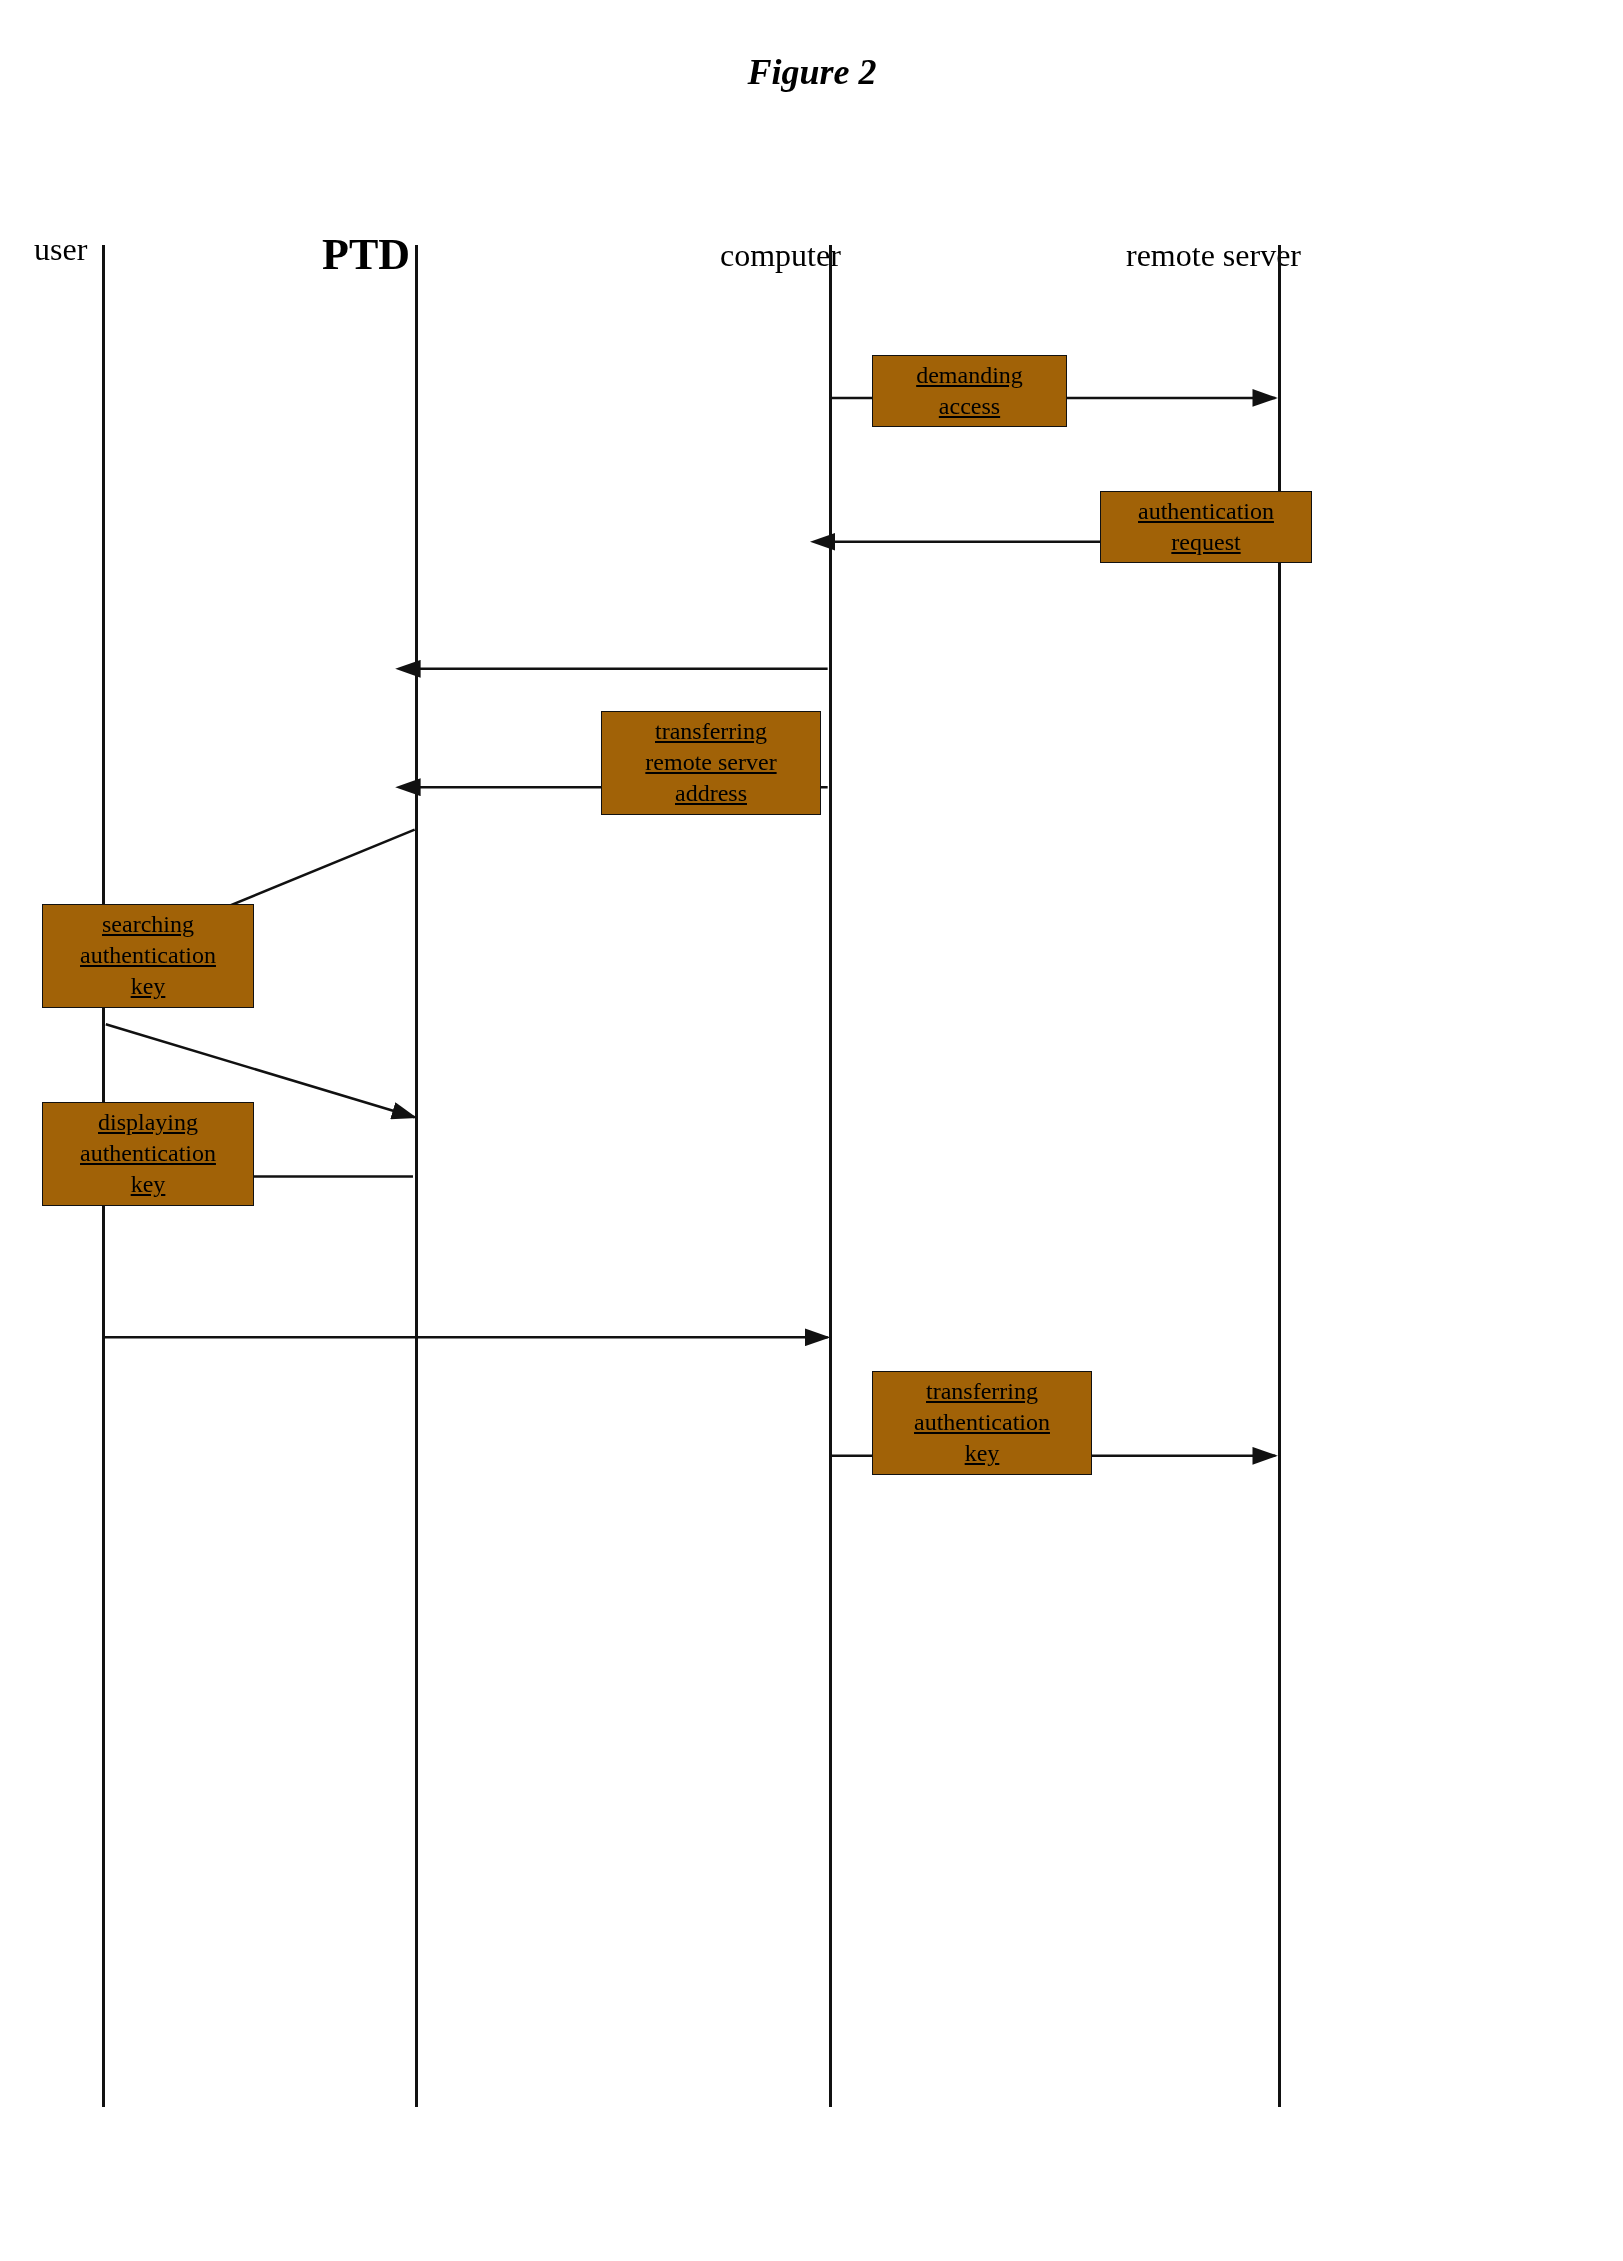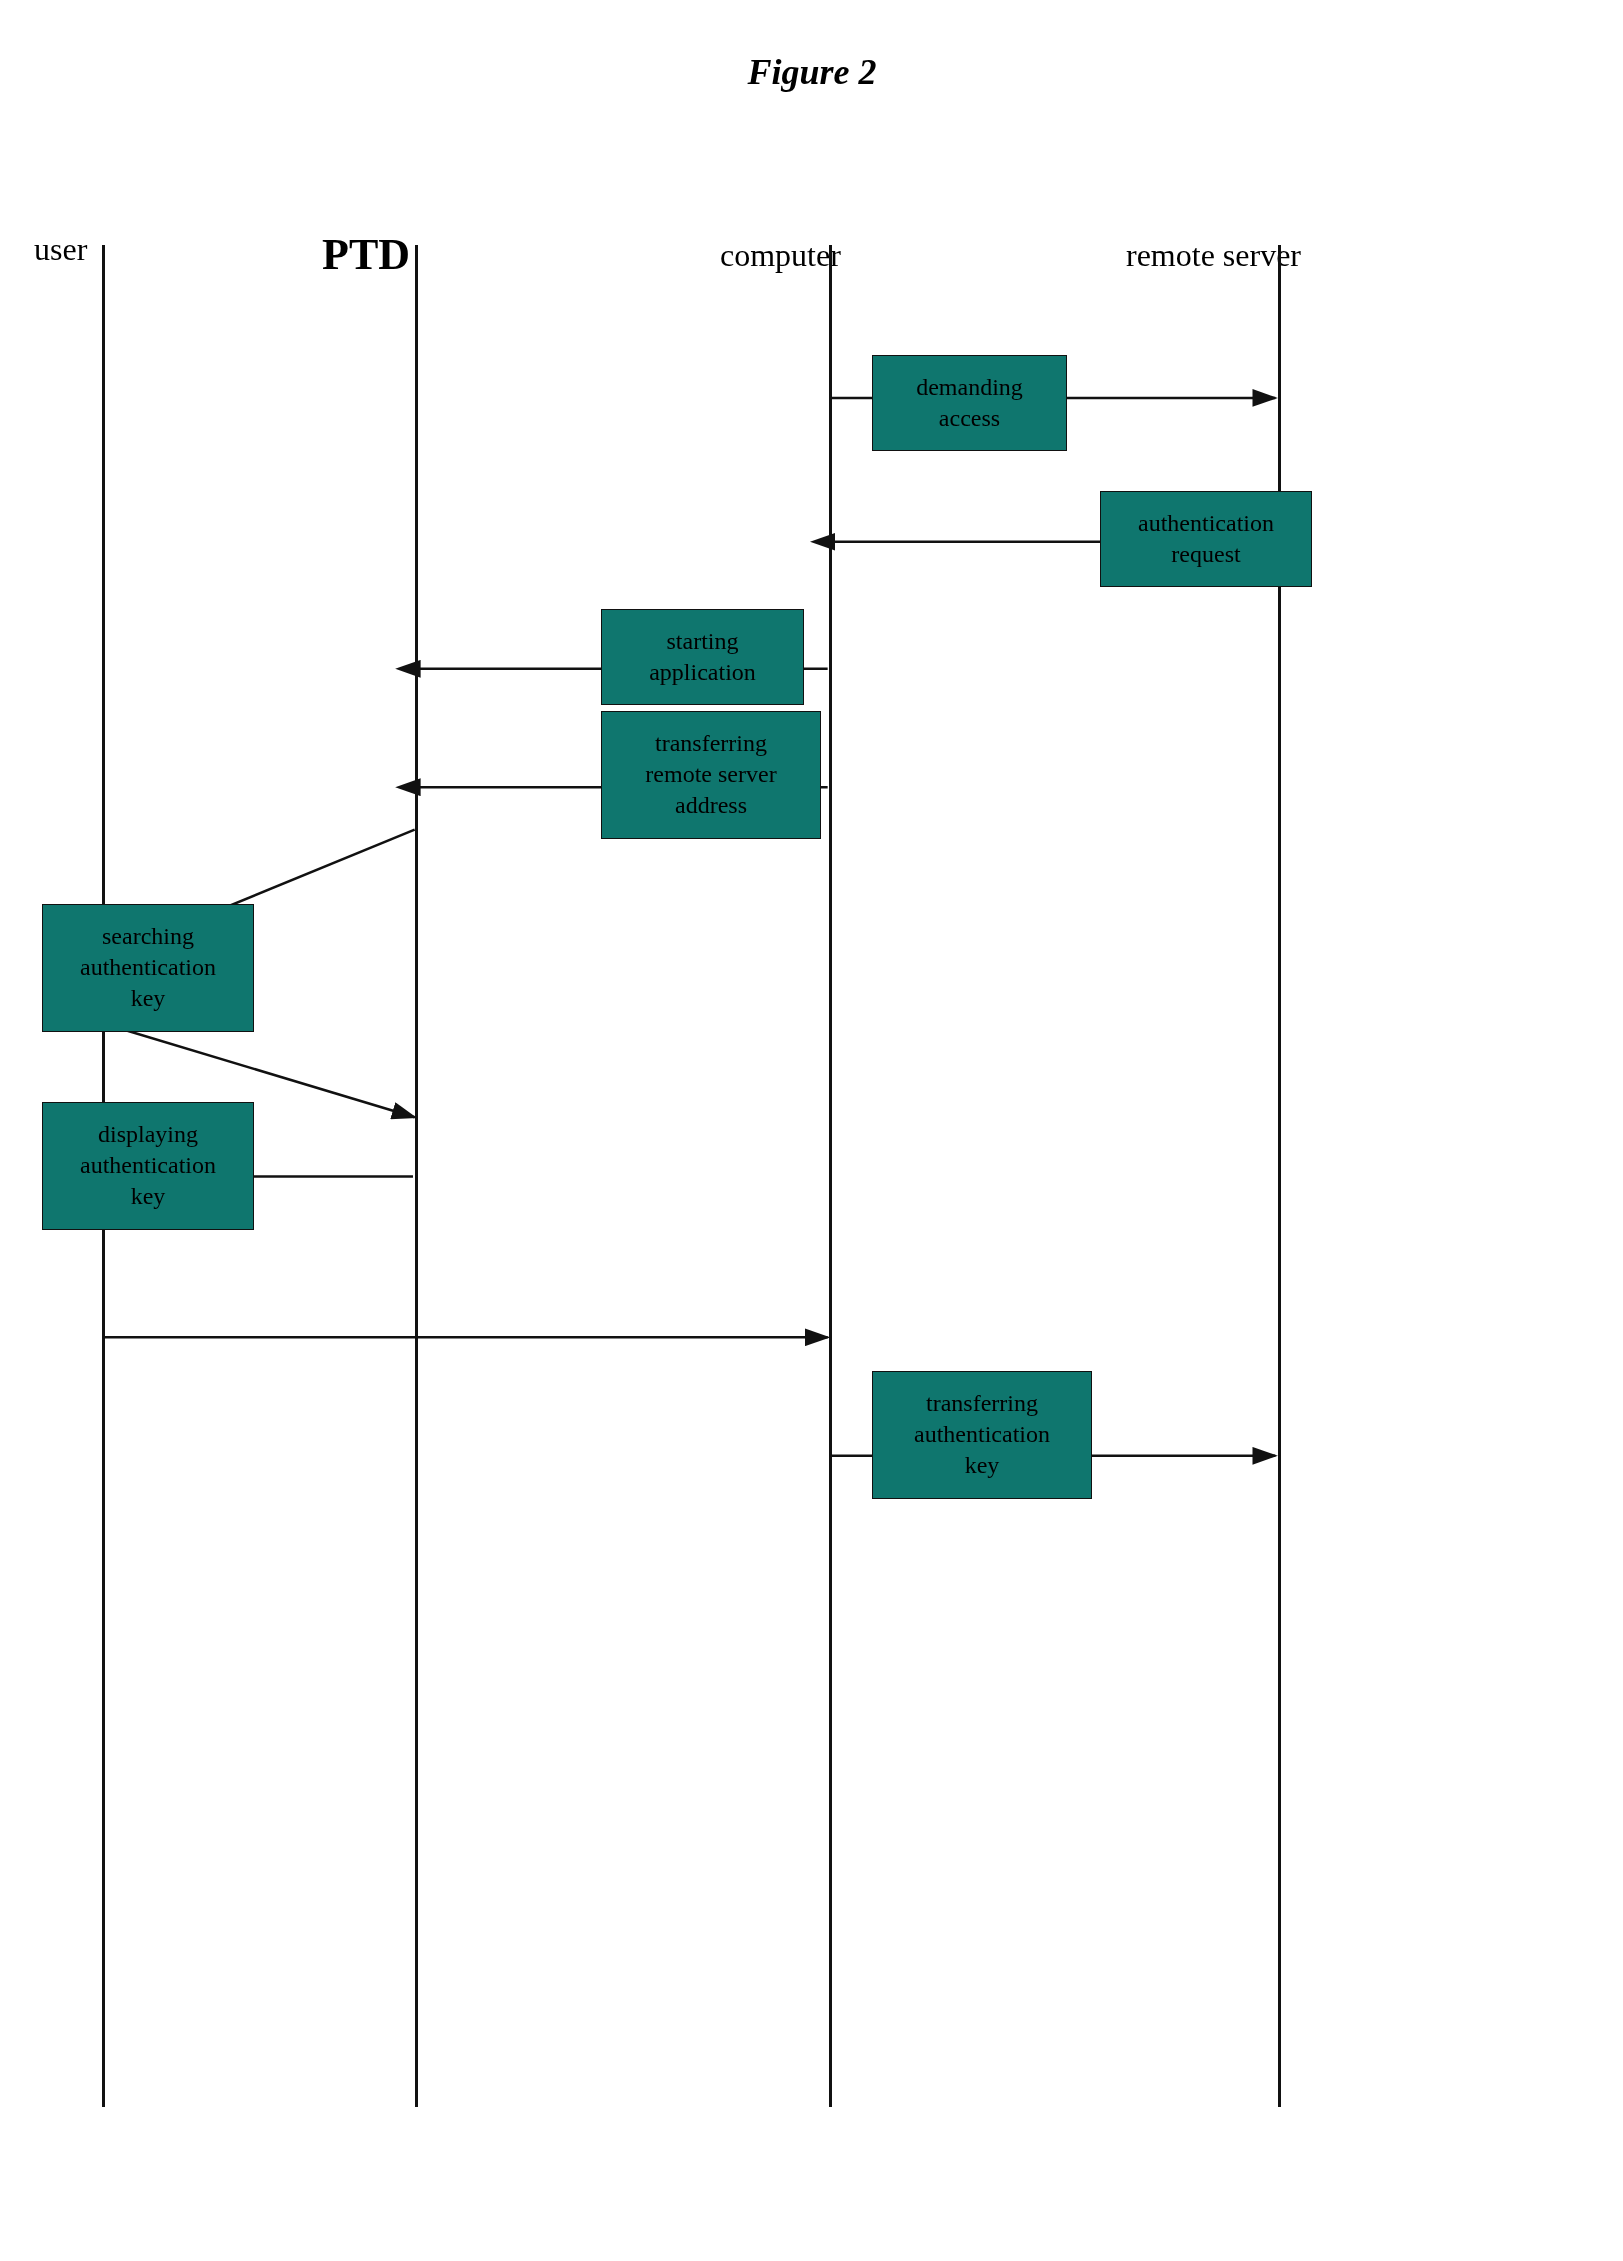--- a/index.html
+++ b/index.html
@@ -40,25 +40,26 @@
       position: absolute;
       width: 2.5px;
       background: #111;
       top: 118px;
     }
 
     
     .msg-box {
       position: absolute;
       border: 1.7px solid #111;
-      background: #0f766e;
-      padding: 16px 12px;
+      background: #a16207;
+      padding: 4px 12px;
       font-size: 24px;
       line-height: 1.3;
       text-align: center;
+      text-decoration: underline;
     }
 
     
     .svg-overlay {
       position: absolute;
       top: 0;
       left: 0;
       width: 1624px;
       height: 2116px;
       pointer-events: none;
@@ -111,23 +112,20 @@
   </svg>
 
   <div class="msg-box" style="left: 872px; top: 228px; width: 195px;">
     demanding<br>access
   </div>
 
   <div class="msg-box" style="left: 1100px; top: 364px; width: 212px;">
     authentication<br>request
   </div>
 
-  <div class="msg-box" style="left: 601px; top: 482px; width: 203px;">
-    starting<br>application
-  </div>
 
   <div class="msg-box" style="left: 601px; top: 584px; width: 220px;">
     transferring<br>remote server<br>address
   </div>
 
   <div class="msg-box" style="left: 42px; top: 777px; width: 212px;">
     searching<br>authentication<br>key
   </div>
 
   <div class="msg-box" style="left: 42px; top: 956px; width: 212px; margin-top: 19px;">

